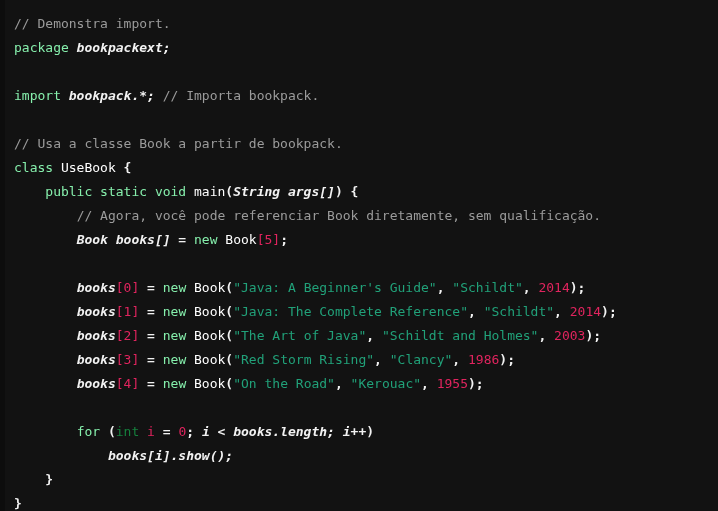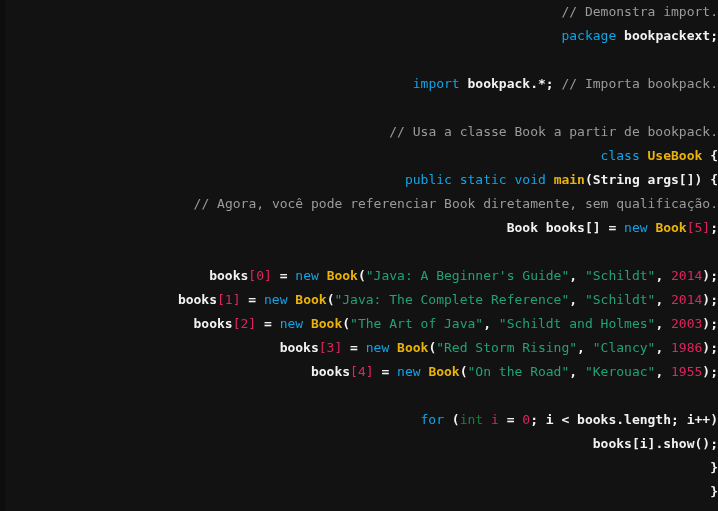--- a/index.html
+++ b/index.html
@@ -17,41 +17,40 @@
     box-sizing: border-box;
   }
   
   #code-surface {
     position: absolute;
     left: 5px;
     top: 0;
     right: 0;
     bottom: 0;
     background: #121212;
-    padding: 0 0 0 9px;
+    padding: 12px 0 0 9px;
     box-sizing: border-box;
     font-family: "DejaVu Sans Mono", "Liberation Mono", monospace;
     font-size: 13px;
     line-height: 24px;
     white-space: pre;
     letter-spacing: 0px;
-    text-align: right;
   }
   .line {
     height: 24px;
     white-space: pre;
   }
   .line.blank {
     height: 24px;
   }
   
   .tok-comment  { color: #9b9b9b; }
-  .tok-keyword  { color: #0ea5e9; }
-  .tok-type     { color: #eab308; font-weight: bold; }
-  .tok-plain    { color: #f2f2f2; font-weight: bold; }
+  .tok-keyword  { color: #86efac; }
+  .tok-type     { color: #ffffff; }
+  .tok-plain    { color: #f2f2f2; font-weight: bold; font-style: italic; }
   .tok-string   { color: #21a179; }
   .tok-number   { color: #e0245e; }
   .tok-punct    { color: #f2f2f2; font-weight: bold; }
   .tok-bracket  { color: #e0245e; }
   .tok-var      { color: #e0245e; }
   .tok-prim     { color: #15803d; }
 </style>
 </head>
 <body>
 

